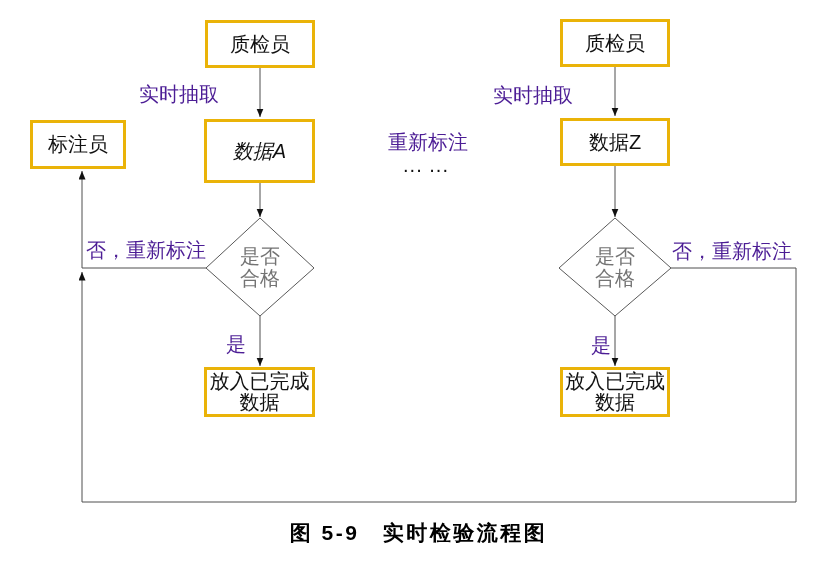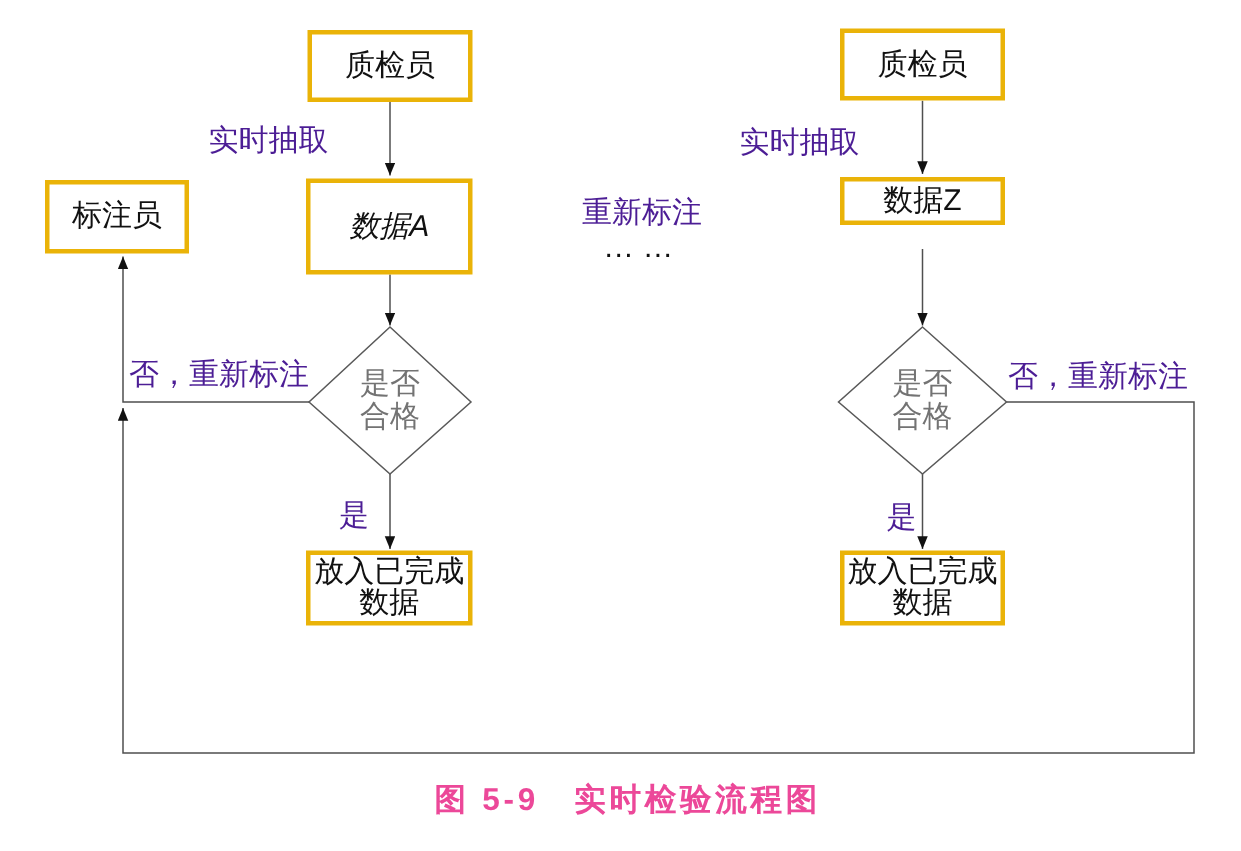--- a/index.html
+++ b/index.html
@@ -63,21 +63,21 @@
     position: absolute;
     left: 0;
     top: 519px;
     width: 827px;
     padding-left: 10px;
     box-sizing: border-box;
     text-align: center;
     font-size: 21px;
     font-weight: 600;
     letter-spacing: 2.5px;
-    color: #ec4899;
+    color: #000000;
     white-space: pre;
   }
 </style>
 </head>
 <body>
 
 <div class="canvas">
 
   <svg class="layer-svg" width="827" height="567" viewBox="0 0 827 567">
     <defs>
@@ -103,21 +103,21 @@
   </svg>
 
   <div class="box" style="left:205px; top:20px;  width:110px; height:48px;">质检员</div>
   <div class="box" style="left:204px; top:119px; width:111px; height:64px;font-style:italic;">数据A</div>
   <div class="box" style="left:204px; top:367px; width:111px; height:50px;">放入已完成
 数据</div>
 
   <div class="box" style="left:30px; top:120px; width:96px; height:49px;">标注员</div>
 
   <div class="box" style="left:560px; top:19px;  width:110px; height:48px;">质检员</div>
-  <div class="box" style="left:560px; top:118px; width:110px; height:32px;">数据Z</div>
+  <div class="box" style="left:560px; top:118px; width:110px; height:48px;">数据Z</div>
   <div class="box" style="left:560px; top:367px; width:110px; height:50px;">放入已完成
 数据</div>
 
   <div class="decision-text" style="left:210px; top:245px;">是否
 合格</div>
   <div class="decision-text" style="left:565px; top:245px;">是否
 合格</div>
 
   <div class="label" style="left:139px; top:84px;">实时抽取</div>
   <div class="label" style="left:86px; top:240px;">否，重新标注</div>

